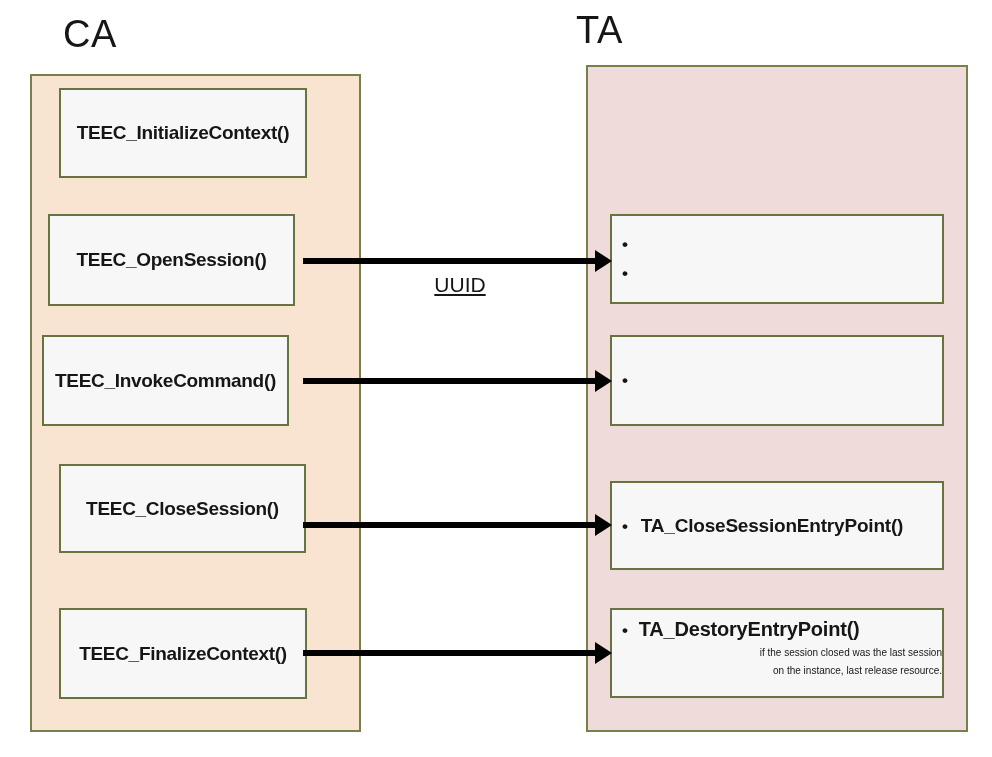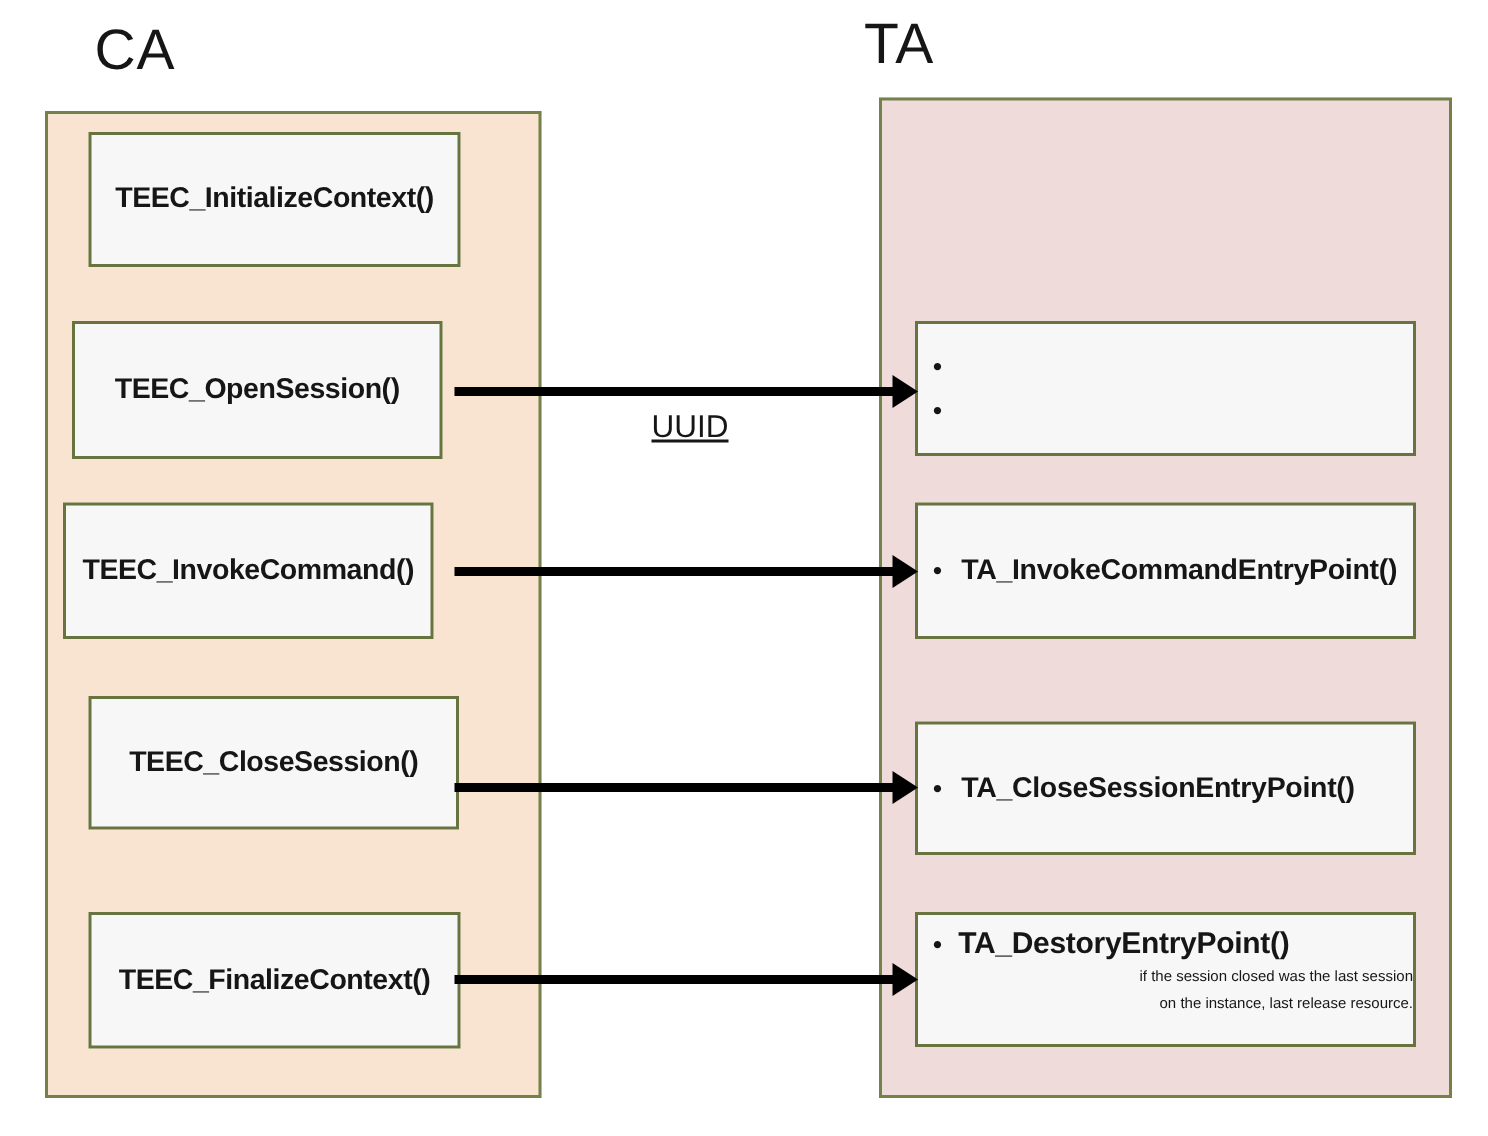--- a/index.html
+++ b/index.html
@@ -144,21 +144,20 @@
       <span class="dot">•</span>
     </div>
     <div class="bullet-line">
       <span class="dot">•</span>
     </div>
   </div>
 
   <div class="node ta-node" style="left:610px;top:335px;width:334px;height:91px">
     <div class="bullet-line">
       <span class="dot">•</span>
-      <span>TA_InvokeCommandEntryPoint()</span>
     </div>
   </div>
 
   <div class="node ta-node" style="left:610px;top:481px;width:334px;height:89px">
     <div class="bullet-line">
       <span class="dot">•</span>
       <span>TA_CloseSessionEntryPoint()</span>
     </div>
   </div>
 

